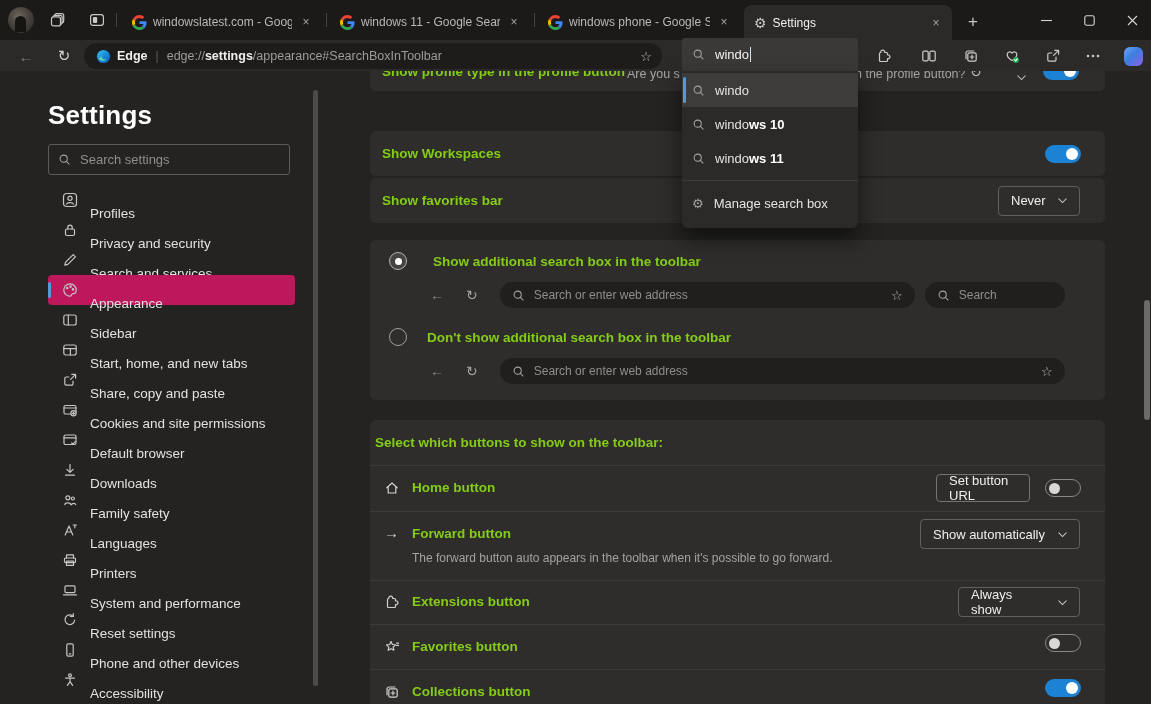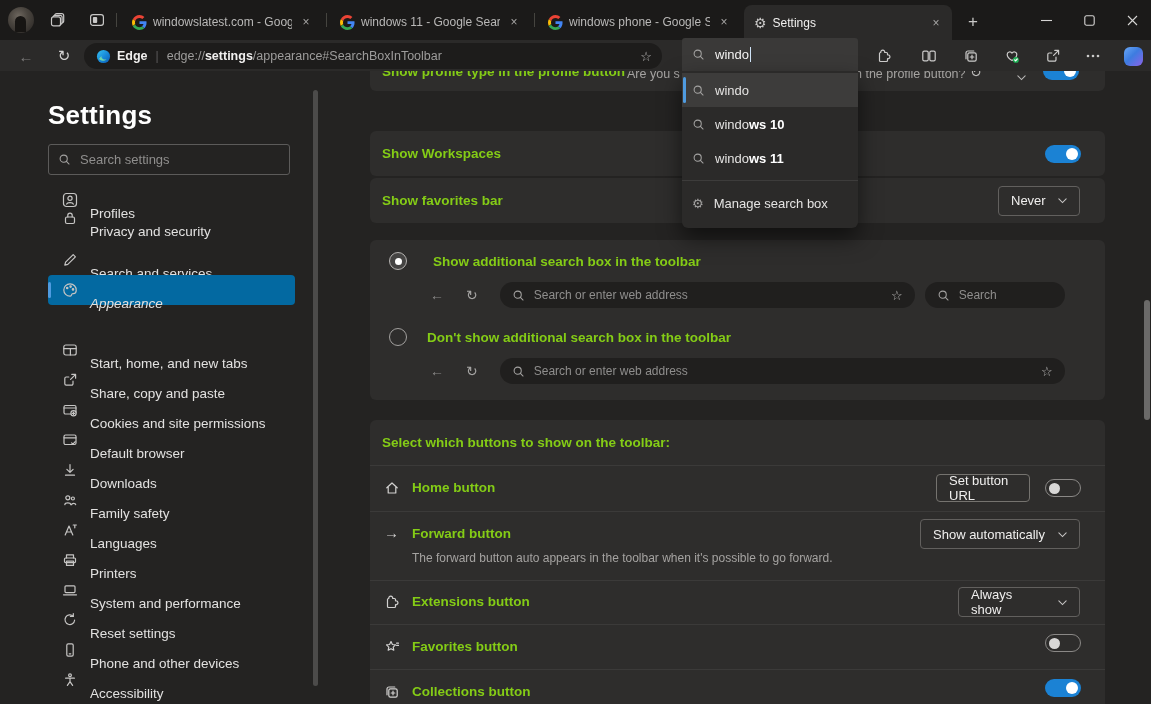--- a/index.html
+++ b/index.html
@@ -58,21 +58,21 @@
   .sidebar { position:absolute; left:0; top:0; width:320px; height:633px; }
   .sb-title { position:absolute; left:48px; top:29px; font-size:26px; font-weight:700; color:#fff; letter-spacing:.2px; }
   .sb-search { position:absolute; left:48px; top:73px; width:242px; height:31px; border:1px solid #5c5b5a; border-radius:3px; background:transparent;
                display:flex; align-items:center; padding:0 9px; }
   .sb-search input { background:transparent; border:none; outline:none; color:#cfcecd; font-size:13px; margin-left:9px; width:180px; font-family:inherit; }
   .sb-search input::placeholder { color:#8f8e8d; }
   .sb-item { position:absolute; left:48px; width:247px; height:30px; display:flex; align-items:center; padding-left:14px; border-radius:4px;
              color:#e2e1e0; font-size:13.5px; }
   .sb-item svg { color:#c6c5c4; }
   .sb-item .lbl { margin-left:12px; white-space:nowrap;margin-top:26px; }
-  .sb-item.sel { background:#0369a1;font-style:italic; }
+  .sb-item.sel { background:#be185d; }
   .sb-item.sel::before { content:""; position:absolute; left:0; top:7px; width:3px; height:16px; border-radius:2px; background:#4f9be0; }
   .sb-scroll { position:absolute; left:313px; top:19px; width:5px; height:596px; border-radius:3px; background:#4c4b4a; }
 
   
   .main { position:absolute; left:370px; top:0; width:735px; height:633px; overflow:hidden; }
   .card { position:absolute; left:0; width:735px; background:#2e2d2c; border-radius:6px; }
   .row-label { font-size:13.5px; font-weight:700; color:#84cc16; }
   .hint { font-size:12.5px; color:#a5a3a1; }
 
   .toggle { width:36px; height:18px; border-radius:10px; position:relative; flex:none; }
@@ -263,41 +263,48 @@
       </div>
 
       <div class="sb-item" style="top:114px">
         <svg class="ic" viewBox="0 0 16 16">
             <rect x="1.5" y="1.5" width="13" height="13" rx="3"></rect>
             <circle cx="8" cy="6.3" r="2.1"></circle>
             <path d="M4.7 12.2c.4-2.1 6.2-2.1 6.6 0"></path>
           </svg>
         <span class="lbl">Profiles</span>
       </div>
-      <div class="sb-item" style="top:132px">
+      <div class="sb-item" style="top:144px">
         <svg class="ic" viewBox="0 0 16 16">
             <rect x="3.5" y="7" width="9" height="6.5" rx="1.5"></rect>
             <path d="M5.8 7V5.3a2.2 2.2 0 0 1 4.4 0V7"></path>
           </svg>
         <span class="lbl">Privacy and security</span>
       </div>
       <div class="sb-item" style="top:174px">
         <svg class="ic" viewBox="0 0 16 16">
             <path d="M11.2 2.6l2.2 2.2-7.6 7.6-3 .8.8-3 7.6-7.6z"></path>
           </svg>
         <span class="lbl">Search and services</span>
       </div>
       <div class="sb-item sel" style="top:204px">
         <svg class="ic" viewBox="0 0 16 16">
             <path d="M8 1.8a6.2 6.2 0 1 0 0 12.4c1.6 0 1.3-1.9 2.3-2.4 1-.5 3.9.7 3.9-3.4A6.2 6.2 0 0 0 8 1.8z"></path>
             <circle cx="5.2" cy="6" r=".7"></circle>
             <circle cx="8.6" cy="4.6" r=".7"></circle>
             <circle cx="11" cy="7.4" r=".7"></circle>
           </svg>
         <span class="lbl">Appearance</span>
+      </div>
+      <div class="sb-item" style="top:234px">
+        <svg class="ic" viewBox="0 0 16 16">
+            <rect x="1.8" y="3" width="12.4" height="10" rx="2"></rect>
+            <path d="M6.3 3v10"></path>
+          </svg>
+        <span class="lbl">Sidebar</span>
       </div>
       <div class="sb-item" style="top:264px">
         <svg class="ic" viewBox="0 0 16 16">
             <rect x="1.8" y="3" width="12.4" height="10" rx="2"></rect>
             <path d="M1.8 6.6h12.4M8.4 6.6V13"></path>
           </svg>
         <span class="lbl">Start, home, and new tabs</span>
       </div>
       <div class="sb-item" style="top:294px">
         <svg class="ic" viewBox="0 0 16 16">
@@ -455,21 +462,21 @@
                 <circle cx="7" cy="7" r="4.4"></circle>
                 <path d="M10.4 10.4l3.2 3.2"></path>
               </svg>
             <span class="ph">Search or enter web address</span>
             <span class="star-glyph">☆</span>
           </div>
         </div>
       </div>
 
       <div class="card" style="top:349px;height:290px">
-        <span class="row-label" style="position:absolute;left:12px;top:15px">Select which buttons to show on the toolbar:</span>
+        <span class="row-label" style="position:absolute;left:5px;top:15px">Select which buttons to show on the toolbar:</span>
         <div class="c5-div" style="top:45px"></div>
 
         <svg class="ic c5-row-icon" style="top:60px" viewBox="0 0 16 16">
             <path d="M2.8 7.8L8 3l5.2 4.8M4.2 6.6V13h7.6V6.6"></path>
           </svg>
         <span class="row-label" style="position:absolute;left:42px;top:60px">Home button</span>
         <div class="btn" style="position:absolute;right:75px;top:54px;width:94px">
           <span>Set button URL</span>
         </div>
         <div class="toggle off" style="position:absolute;right:24px;top:59px"></div>

